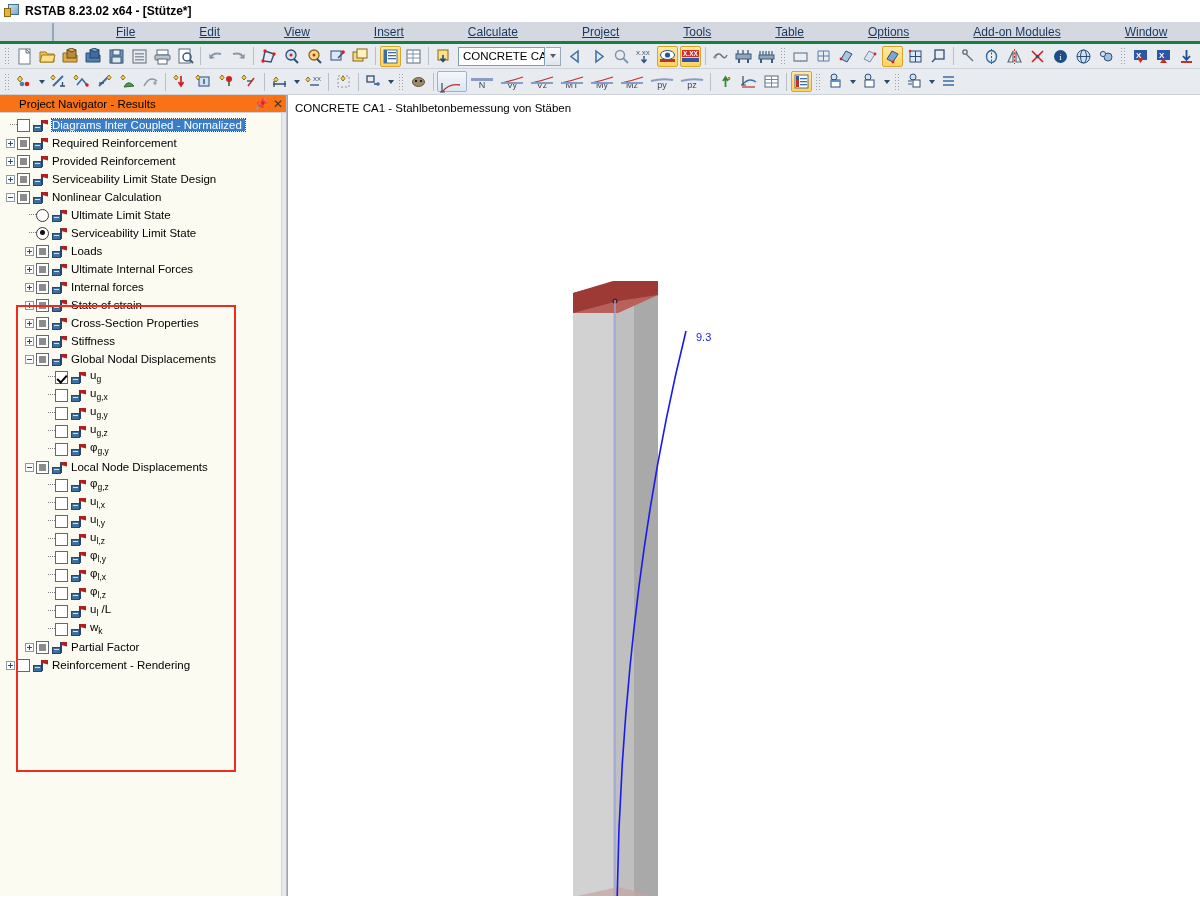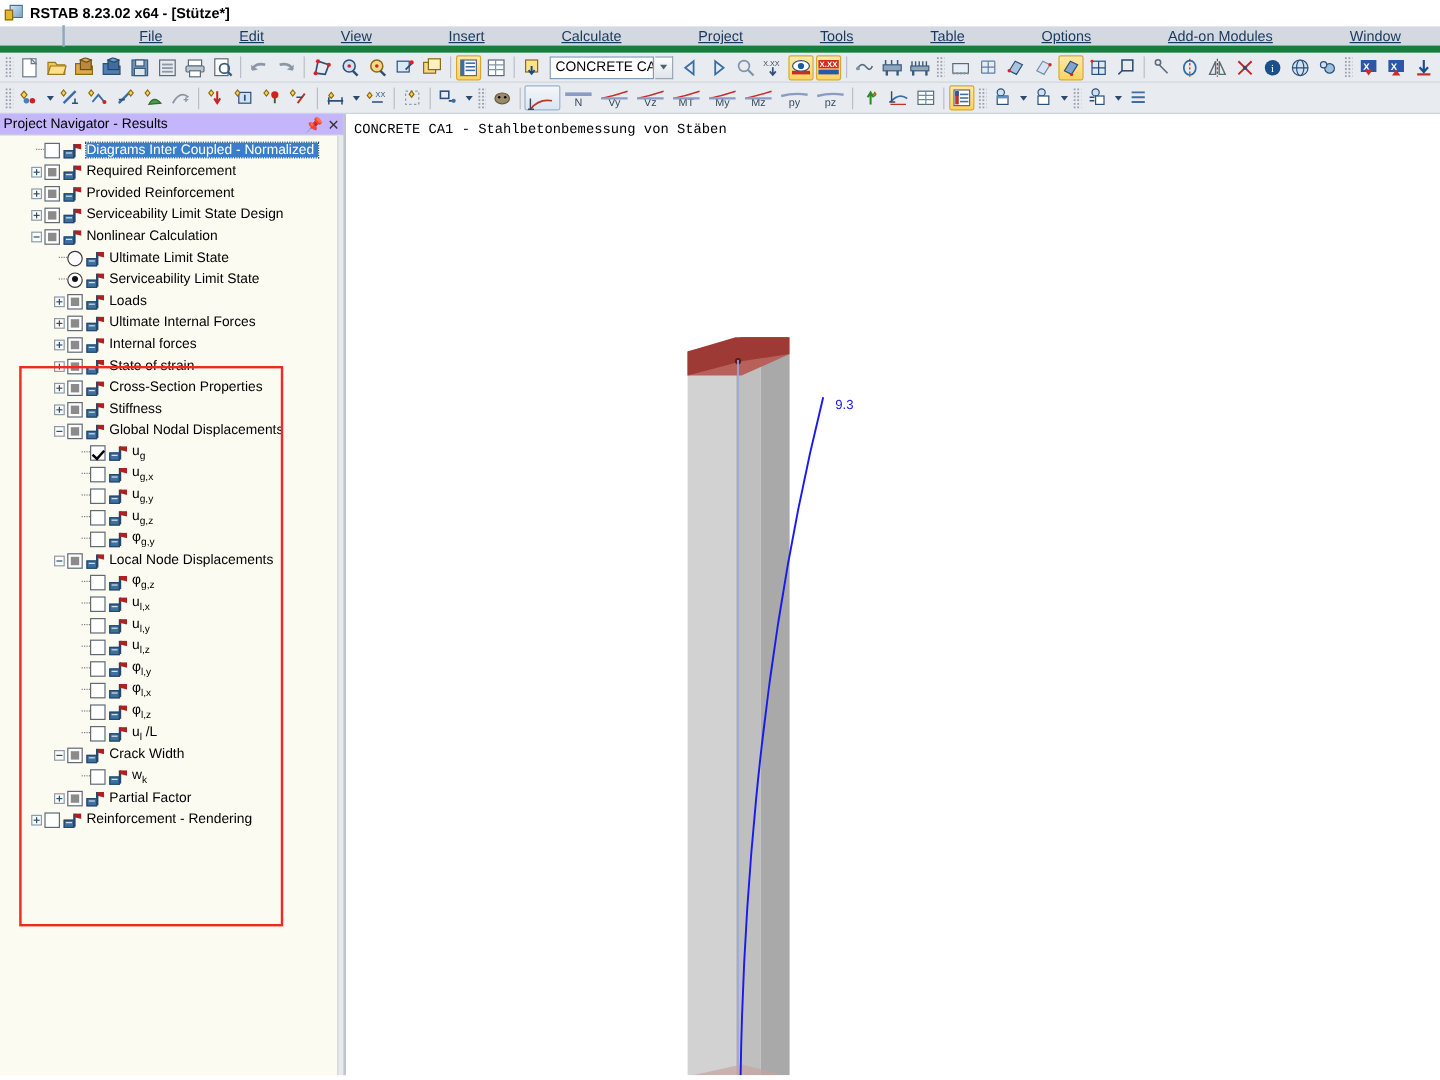--- a/index.html
+++ b/index.html
@@ -41,21 +41,21 @@
   }
   #titlebar .title-text { white-space: nowrap; }
 
   
   #menubar {
     height: 22px;
     background: #d4d8e0;
     display: flex;
     align-items: center;
     padding-left: 2px;
-    border-bottom: 6px solid #15803d;
+    border-bottom: 3px solid #15803d;
     gap: 48px;
   }
   #menubar .grip {
     width: 8px; height: 16px;
     background-image: radial-gradient(#9aa0ad 40%, transparent 41%);
     background-size: 3px 3px;
     opacity: .8;
     margin-right: 2px;
   }
   #menubar .menu-logo {
@@ -189,26 +189,26 @@
   #navigator {
     width: 287px;
     flex: 0 0 287px;
     display: flex;
     flex-direction: column;
     background: #fbfbf2;
     border-right: 1px solid #b9bdc4;
   }
   #nav-header {
     height: 18px;
-    background: #c4b5fd;
+    background: #f97316;
     display: flex;
     align-items: center;
     font-size: 11.5px;
     color: #000;
-    padding-left: 3px;
+    padding-left: 19px;
     border-bottom: 1px solid #cdd2da;
   }
   #nav-header .nav-title { flex: 1; }
   #nav-header .hdr-btn {
     width: 16px; height: 16px;
     display: flex; align-items: center; justify-content: center;
     font-size: 12px; color: #333;
     cursor: pointer;
   }
   #nav-body {
@@ -227,21 +227,20 @@
 
   
   .tree-row {
     height: 18px;
     display: flex;
     align-items: center;
     font-size: 11.5px;
     color: #000;
     white-space: nowrap;
     position: relative;
-    padding-left: 20px;
   }
   .tree-row .indent { flex: 0 0 auto; height: 18px; }
   .expander {
     width: 13px; height: 18px;
     flex: 0 0 13px;
     display: flex; align-items: center; justify-content: center;
     position: relative;
   }
   .expander .box {
     width: 9px; height: 9px;
@@ -358,21 +357,21 @@
     position: relative;
     background: #ffffff;
     border-left: 1px solid #9fa4ab;
     overflow: hidden;
   }
   #vp-title {
     position: absolute;
     left: 7px; top: 7px;
     font-size: 11.5px;
     color: #000;
-    font-family: Liberation Mono, monospace;
+    font-family: Liberation Sans, sans-serif;
   }
   #vp-svg { position: absolute; left: 0; top: 0; }
   .vp-text {
     font-family: "Liberation Sans", sans-serif;
     font-size: 11px;
   }
 </style>
 </head>
 <body>
 
@@ -1328,33 +1327,20 @@
             <div class="dots"></div>
             <div class="chk"></div>
             <div class="flagicon">
               <div class="base"></div>
               <div class="pole"></div>
               <div class="flag"></div>
             </div>
             <div class="tree-label">u<span class="sub">l</span><span> /L</span></div>
           </div>
           <div class="tree-row">
-            <div class="indent" style="width: 23px;"></div>
-            <div class="expander minus">
-              <div class="box"></div>
-            </div>
-            <div class="chk partial"></div>
-            <div class="flagicon">
-              <div class="base"></div>
-              <div class="pole"></div>
-              <div class="flag"></div>
-            </div>
-            <div class="tree-label">Crack Width</div>
-          </div>
-          <div class="tree-row">
             <div class="indent" style="width: 42px;"></div>
             <div class="dots"></div>
             <div class="chk"></div>
             <div class="flagicon">
               <div class="base"></div>
               <div class="pole"></div>
               <div class="flag"></div>
             </div>
             <div class="tree-label">w<span class="sub">k</span></div>
           </div>

